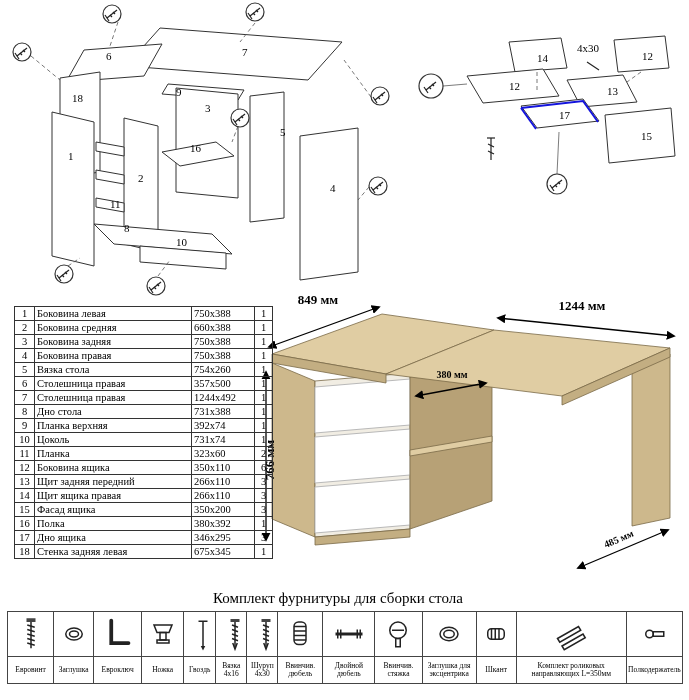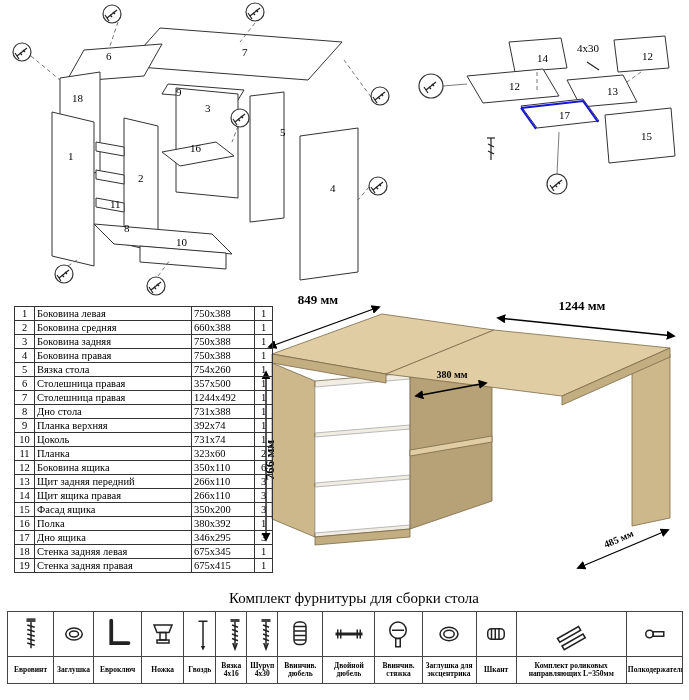--- a/index.html
+++ b/index.html
@@ -20,24 +20,24 @@
   .edge{stroke:#7a6a48;stroke-width:.8;}
   
   .parts{position:absolute;left:14px;top:306px;}
   .parts table{border-collapse:collapse;font-size:10.5px;line-height:1.05;}
   .parts td{border:1px solid #333;padding:0 2px;height:13px;white-space:nowrap;}
   .parts td.pt-num{width:15px;text-align:center;}
   .parts td.pt-name{width:152px;margin-left:20px;}
   .parts td.pt-size{width:58px;}
   .parts td.pt-qty{width:13px;text-align:center;}
   
-  .hw-title{position:absolute;left:16px;top:590px;width:610px;text-align:center;
+  .hw-title{position:absolute;left:0;top:590px;width:610px;text-align:center;
             font-size:15px;padding-left:33px;}
   .hardware{position:absolute;left:7px;top:611px;}
-  .hwt{border-collapse:collapse;table-layout:fixed;width:676px;font-weight:bold;}
+  .hwt{border-collapse:collapse;table-layout:fixed;width:676px;}
   .hwt td{border:1px solid #444;text-align:center;vertical-align:middle;padding:0 1px;overflow:hidden;}
   #hw-icons td{height:44px;}
   .hw-lab{height:26px;font-size:7.5px;line-height:1.1;}
   .hw-qty{height:15px;font-size:12px;}
   .hw-ic{width:36px;height:40px;stroke:#222;stroke-width:2;fill:none;margin:0 auto;}
   .defs-hidden{position:absolute;width:0;height:0;overflow:hidden;}
   .diagram-left{position:absolute;left:0;top:0;}
   .diagram-right{position:absolute;left:409px;top:22px;}
   .desk{position:absolute;left:260px;top:290px;}
 </style>
@@ -384,26 +384,20 @@
           <tr>
             <td class="pt-num">17</td>
             <td class="pt-name">Дно ящика</td>
             <td class="pt-size">346x295</td>
             <td class="pt-qty">3</td>
           </tr>
           <tr>
             <td class="pt-num">18</td>
             <td class="pt-name">Стенка задняя левая</td>
             <td class="pt-size">675x345</td>
-            <td class="pt-qty">1</td>
-          </tr>
-          <tr>
-            <td class="pt-num">19</td>
-            <td class="pt-name">Стенка задняя правая</td>
-            <td class="pt-size">675x415</td>
             <td class="pt-qty">1</td>
           </tr>
         </tbody>
     </table>
   </div>
 
   <div class="hw-title">Комплект фурнитуры для сборки стола</div>
   <div class="hardware">
     <table class="hwt">
       <colgroup>

